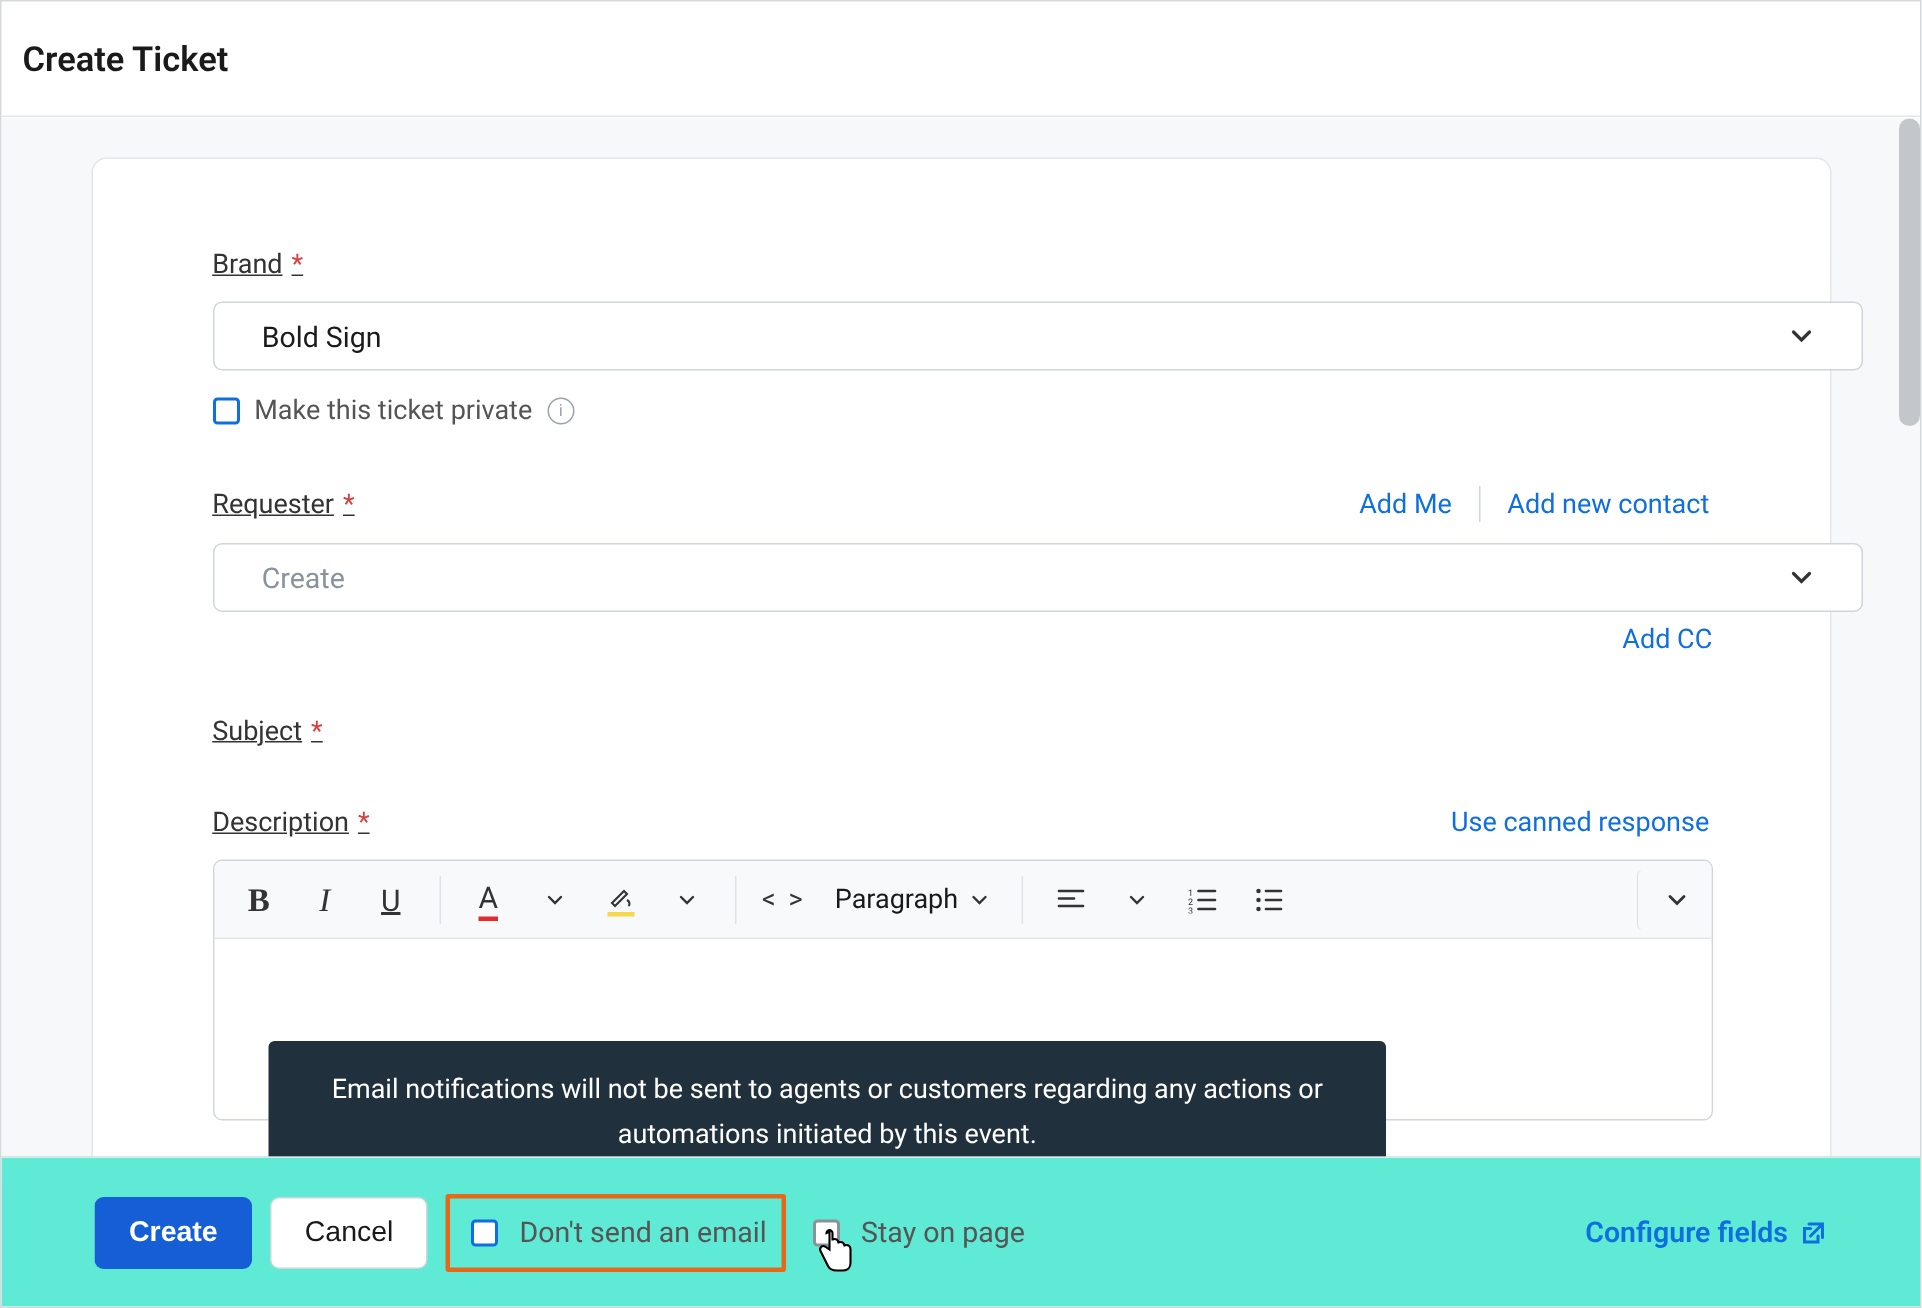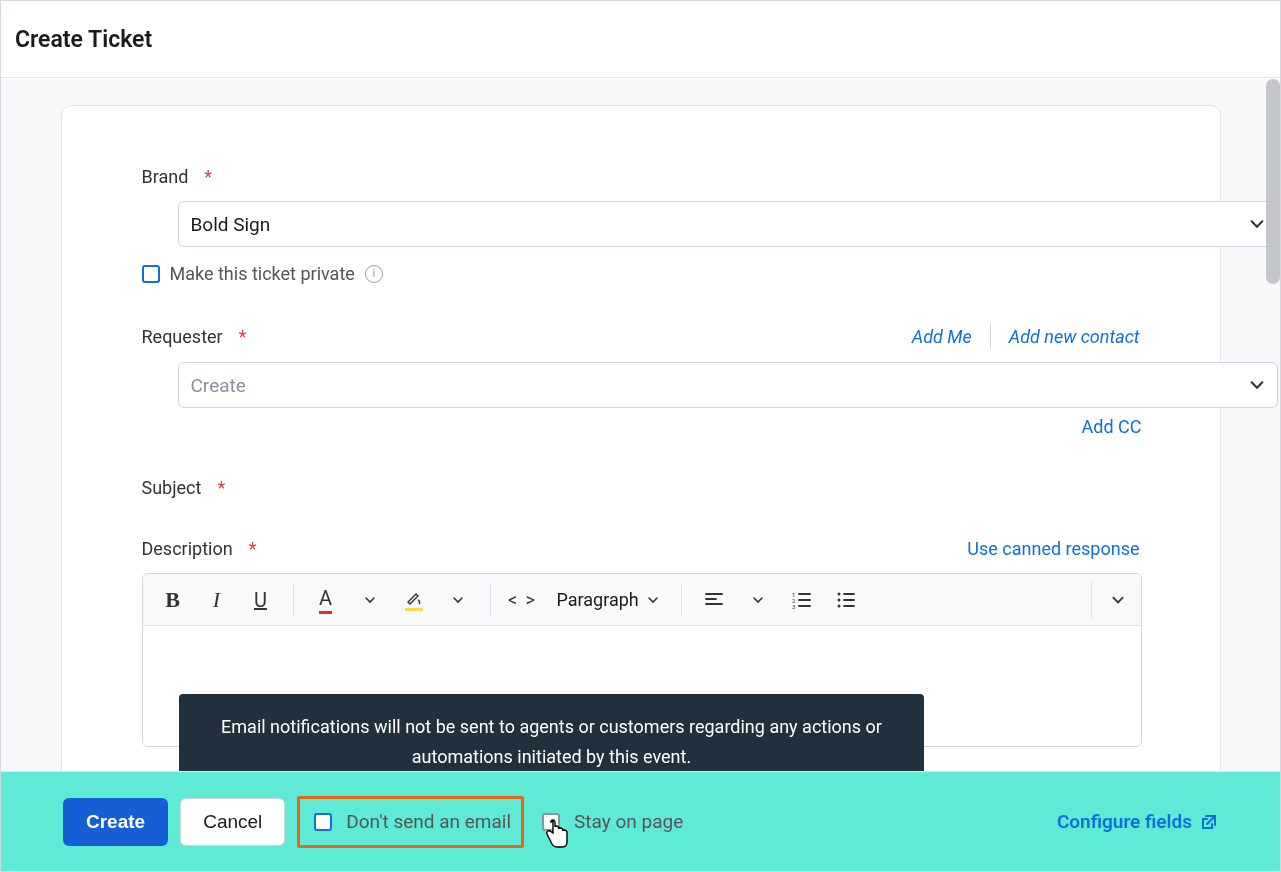--- a/index.html
+++ b/index.html
@@ -72,46 +72,44 @@
   }
   .field-group { margin-bottom: 40px; }
   .field-label {
     font-size: 18px;
     color: #333;
     margin-bottom: 14px;
     display: flex;
     align-items: center;
     justify-content: space-between;
   }
-  .label-left { display: flex; align-items: flex-end; gap: 16px; }
+  .label-left { display: flex; align-items: flex-end; gap: 6px; text-decoration: underline; }
   .req { color: #d93f3f; }
   .label-actions {
     display: flex;
     gap: 18px;
     font-size: 18px;
     align-items: center;
-    font-style: italic;
   }
   .label-actions .divider {
     width: 1px; height: 24px; background: #cfd5dc;
   }
   .link { color: #0f6fde; cursor: pointer; }
   .select, .text-input {
     width: 1100px;
     height: 46px;
     border: 1px solid #cfd5dc;
     border-radius: 6px;
     display: flex;
     align-items: center;
     justify-content: space-between;
-    padding: 0 12px;
+    padding: 0 32px;
     font-size: 19px;
     color: #1a1a1a;
     background: #fff;
-    margin-left: 36px;
   }
   .select .placeholder, .text-input::placeholder { color: #8a929c; }
   .text-input { outline: none; }
   .checkbox-row {
     display: flex;
     align-items: center;
     gap: 10px;
     margin-top: 16px;
     font-size: 18px;
     color: #555;

